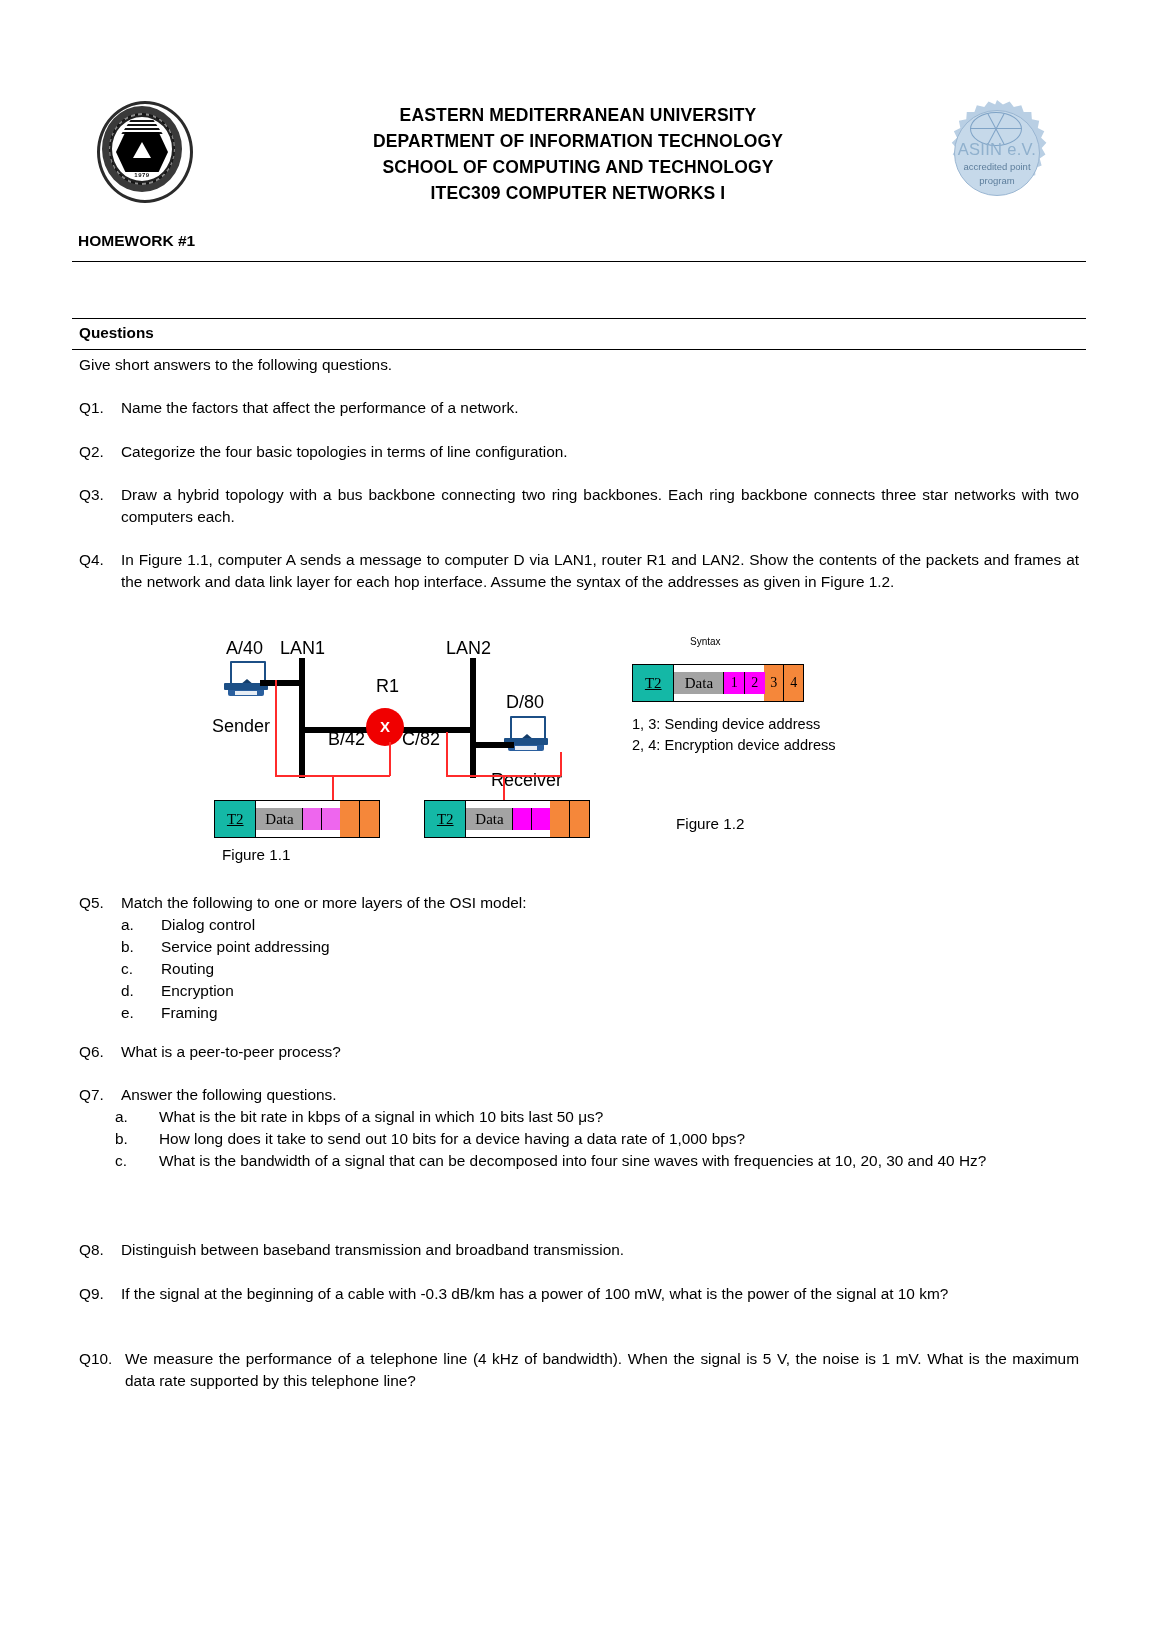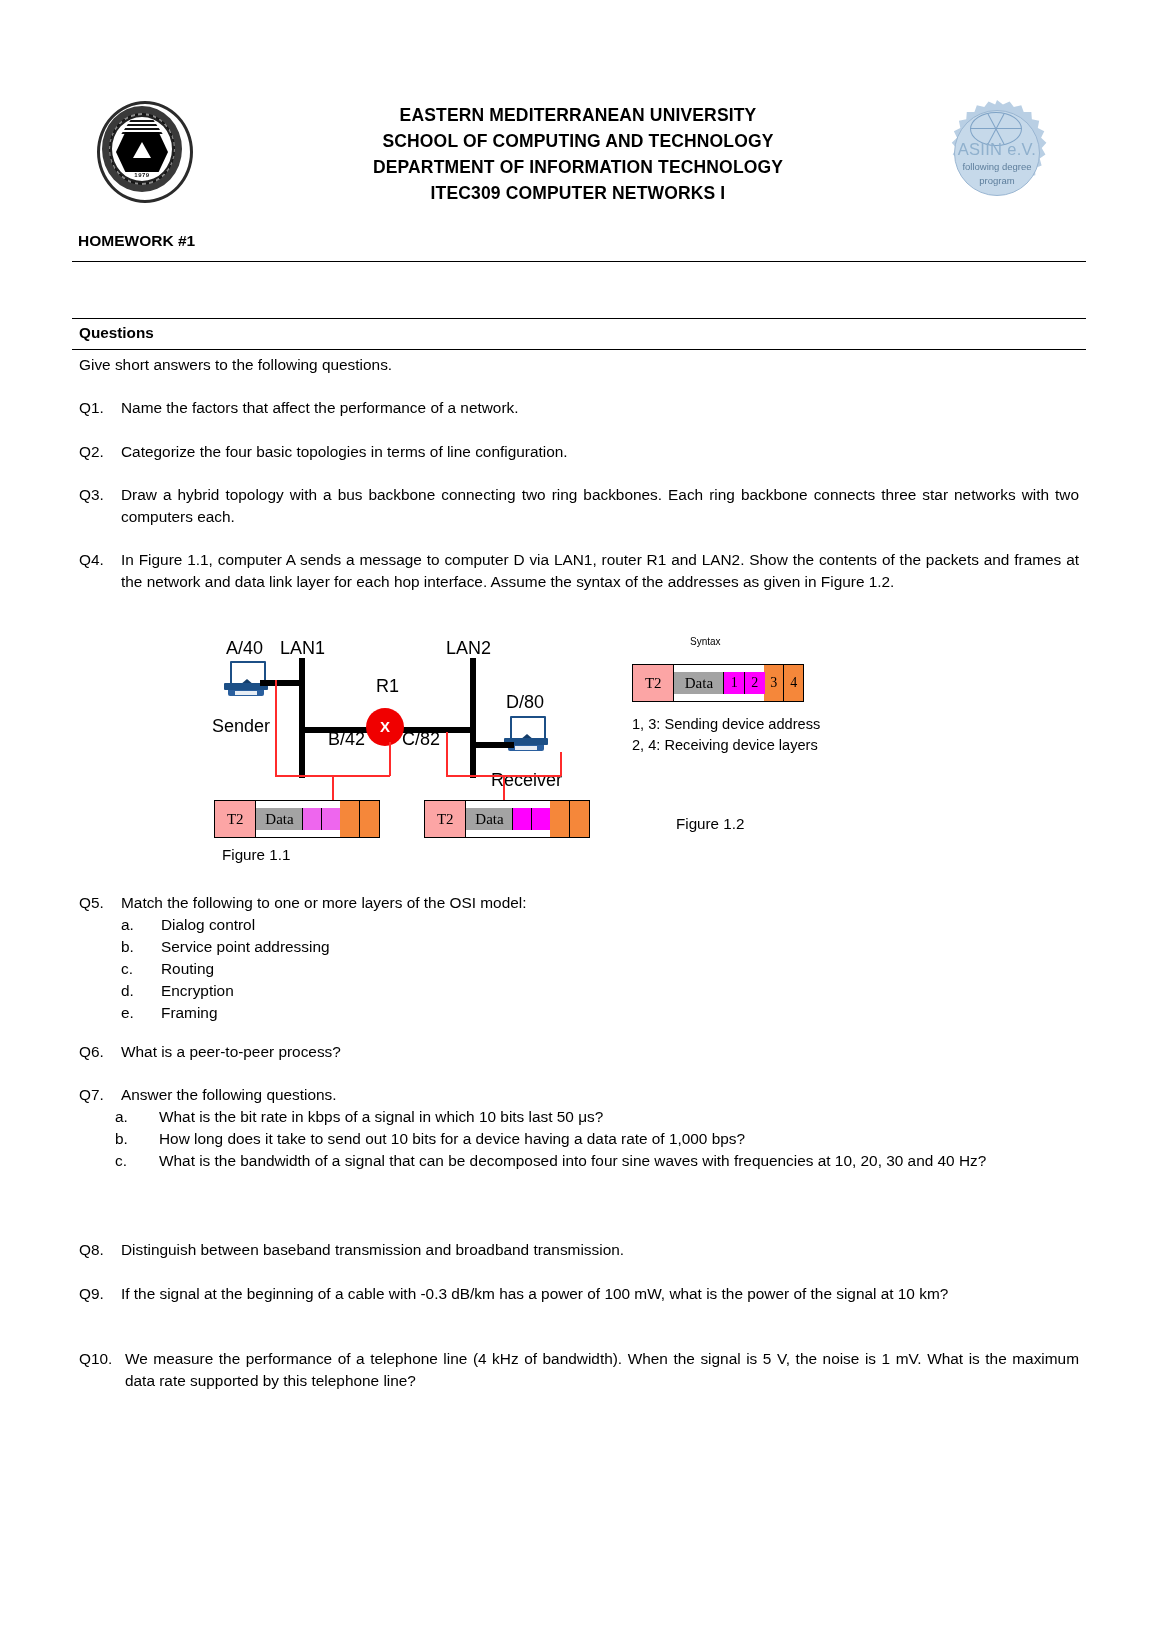--- a/index.html
+++ b/index.html
@@ -382,21 +382,21 @@
     border-right: 1.4px solid #000;
     box-sizing: border-box;
     display: flex;
     align-items: center;
     justify-content: center;
     font-family: "Liberation Serif", serif;
     font-size: 15px;
     color: #000;
   }
   .pkt .cell:last-child { border-right: none; }
-  .pkt .c-t2 { background: #fca5a5; }
+  .pkt .c-t2 { background: #14b8a6; text-decoration: underline; }
   .pkt .mid {
     position: relative;
     display: flex;
     flex-direction: column;
     justify-content: center;
     background: #ffffff;
     box-sizing: border-box;
   }
   .pkt .midrow {
     display: flex;
@@ -469,32 +469,32 @@
       <div class="ring-hatch"></div>
       <div class="ring-inner-white"></div>
       <div class="stack"></div>
       <div class="hex"></div>
       <div class="hex-tri"></div>
       <div class="year">1979</div>
     </div>
 
     <div class="header-titles">
       <div>EASTERN MEDITERRANEAN UNIVERSITY</div>
+      <div>DEPARTMENT OF INFORMATION TECHNOLOGY</div>
       <div>SCHOOL OF COMPUTING AND TECHNOLOGY</div>
-      <div>DEPARTMENT OF INFORMATION TECHNOLOGY</div>
       <div>ITEC309 COMPUTER NETWORKS I</div>
     </div>
 
     <div class="asiin-logo">
       <div class="burst"></div>
       <div class="disc"></div>
       <div class="globe"></div>
       <div class="globe-h"></div>
       <div class="asiin-name">ASIIN e.V.</div>
-      <div class="asiin-line1">following degree</div>
+      <div class="asiin-line1">accredited point</div>
       <div class="asiin-line2">program</div>
     </div>
   </div>
 
   <div class="hw-title">HOMEWORK #1</div>
   <div class="rule r1"></div>
   <div class="rule r2 thin"></div>
   <div class="questions-head">Questions</div>
   <div class="rule r3 thin"></div>
 
@@ -612,21 +612,21 @@
           <div class="c-addr" style="width:20px; background:#ff00ff;">1</div>
           <div class="c-addr" style="width:20px; background:#ff00ff; border-right:none;">2</div>
         </div>
       </div>
       <div class="c-orange" style="width:19px;">3</div>
       <div class="c-orange" style="width:19px; border-right:none;">4</div>
     </div>
 
     <div class="legend">
       <div>1, 3: Sending device address</div>
-      <div>2, 4: Receiving device layers</div>
+      <div>2, 4: Encryption device address</div>
     </div>
   </div>
 
   <div class="figcap" style="left:676px; top:772px;margin-top:43px;">Figure 1.2</div>
 
   <div class="q" style="top:892px;">
     <span class="lbl">Q5.</span>
     <span class="body nojust">Match the following to one or more layers of the OSI model:</span>
     <ul class="sublist" style="margin-left:42px;">
       <li>

